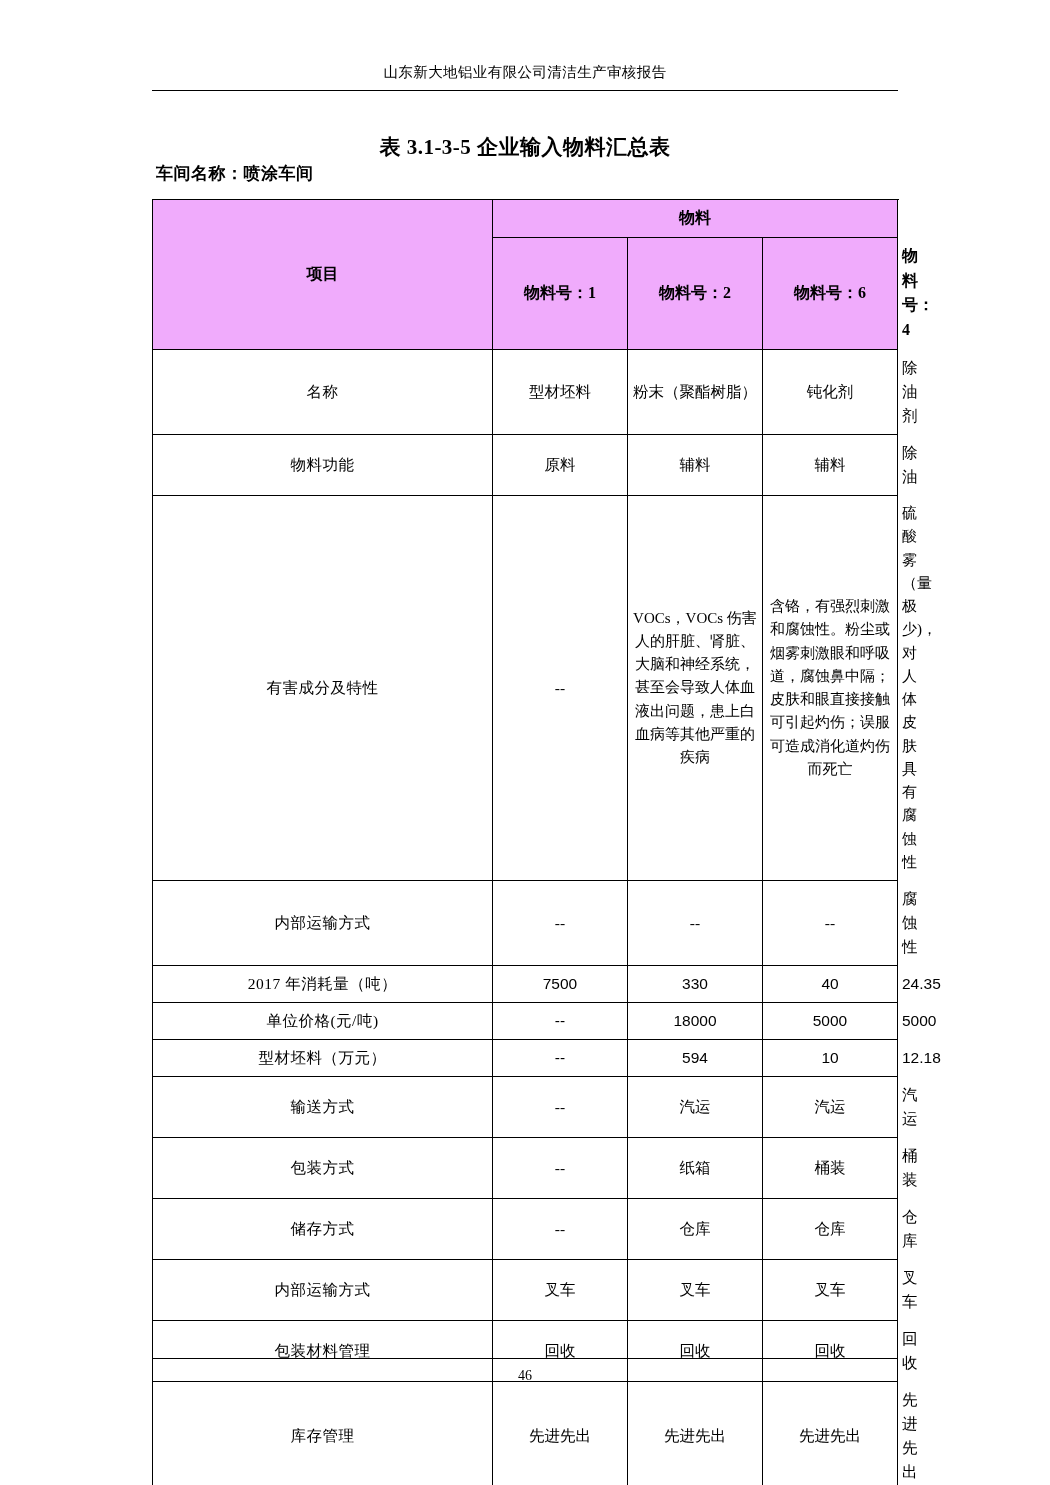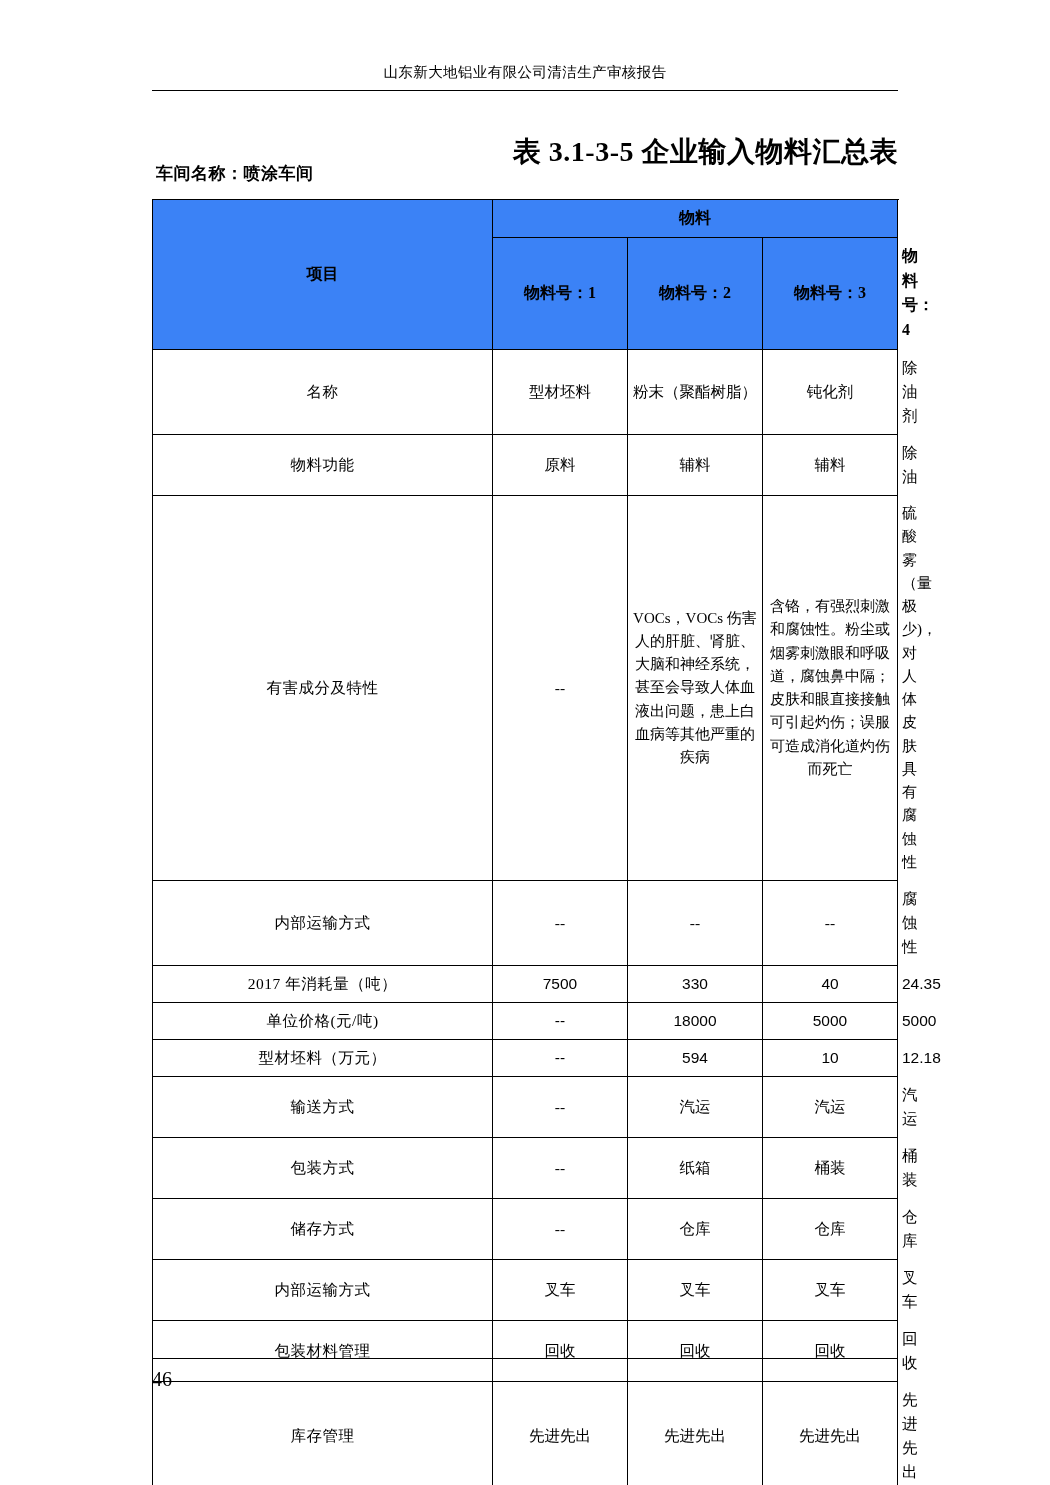--- a/index.html
+++ b/index.html
@@ -42,22 +42,22 @@
     left: 152px;
     width: 746px;
     border-bottom: 1px solid #000;
   }
   
   .doc-title {
     position: absolute;
     top: 133px;
     left: 152px;
     width: 746px;
-    text-align: right;
-    font-size: 28px;
+    text-align: center;
+    font-size: 21px;
     font-weight: bold;
     letter-spacing: 0.5px;
   }
   .workshop-line {
     position: absolute;
     top: 162px;
     left: 156px;
     font-size: 17px;
     font-weight: bold;
     letter-spacing: 0.5px;
@@ -77,21 +77,21 @@
   }
   table.matrix td, table.matrix th {
     border: 1px solid #000;
     text-align: center;
     vertical-align: middle;
     padding: 6px 4px;
     font-weight: normal;
     line-height: 1.55;
   }
   table.matrix thead td {
-    background: #3b82f6;
+    background: #f0abfc;
     font-weight: bold;
     font-size: 16px;
   }
   .c-item { width: 205px; }
   .c-mat  { width: 135px; }
 
   td.hazard-cell {
     font-size: 15px;
     line-height: 1.6;
     padding: 6px 6px;
@@ -105,21 +105,22 @@
     top: 1358px;
     left: 152px;
     width: 746px;
     border-bottom: 1px solid #000;
   }
   .footer-page {
     position: absolute;
     top: 1368px;
     left: 152px;
     width: 746px;
-    font-size: 20px;
+    text-align: center;
+    font-size: 14px;
   }
 </style>
 </head>
 <body>
 
 <div class="page">
 
   <div class="header">
     <div class="header-text">山东新大地铝业有限公司清洁生产审核报告</div>
   </div>
@@ -139,21 +140,21 @@
         <col class="c-mat">
       </colgroup>
       <thead>
         <tr>
           <td rowspan="2" colspan="2">项目</td>
           <td colspan="4">物料</td>
         </tr>
         <tr>
           <td>物料号：1</td>
           <td>物料号：2</td>
-          <td>物料号：3</td>
+          <td>物料号：6</td>
           <td>物料号：4</td>
         </tr>
       </thead>
       <tbody>
 
         <tr>
           <td colspan="2" class="label-cell">名称</td>
           <td>型材坯料</td>
           <td>粉末（聚酯树脂）</td>
           <td>钝化剂</td>

